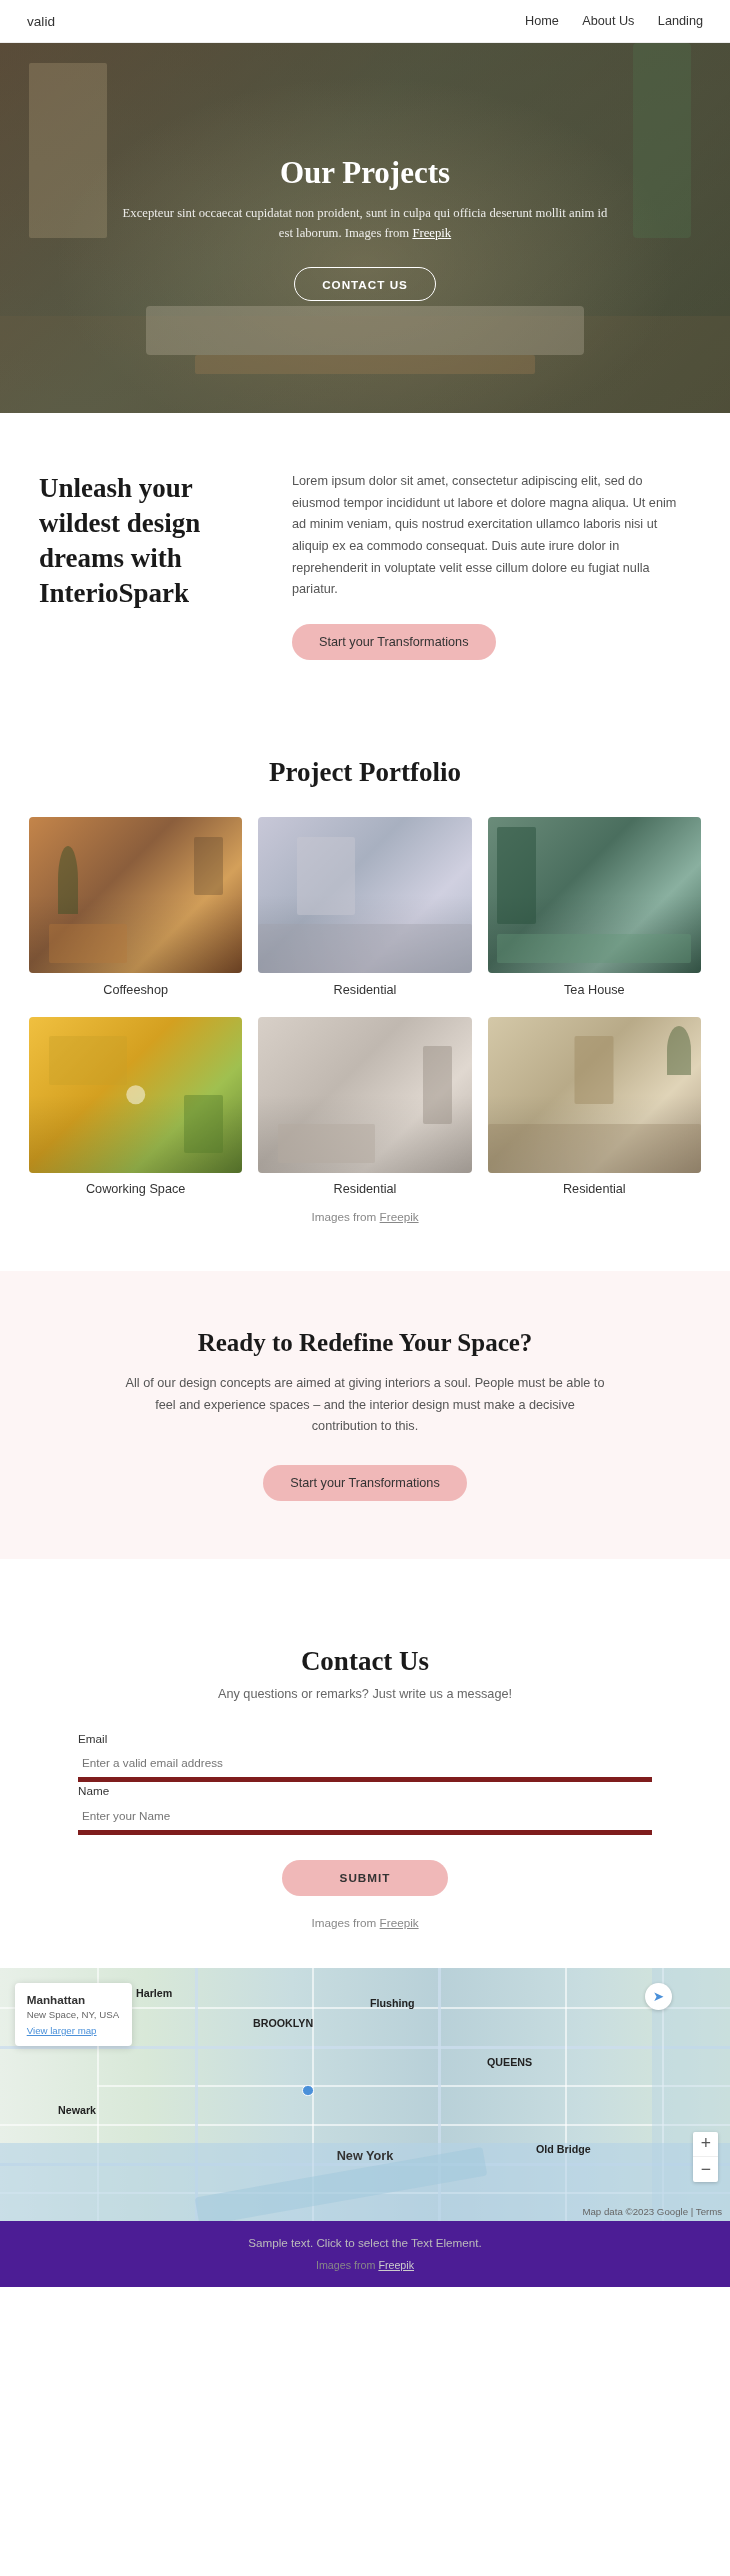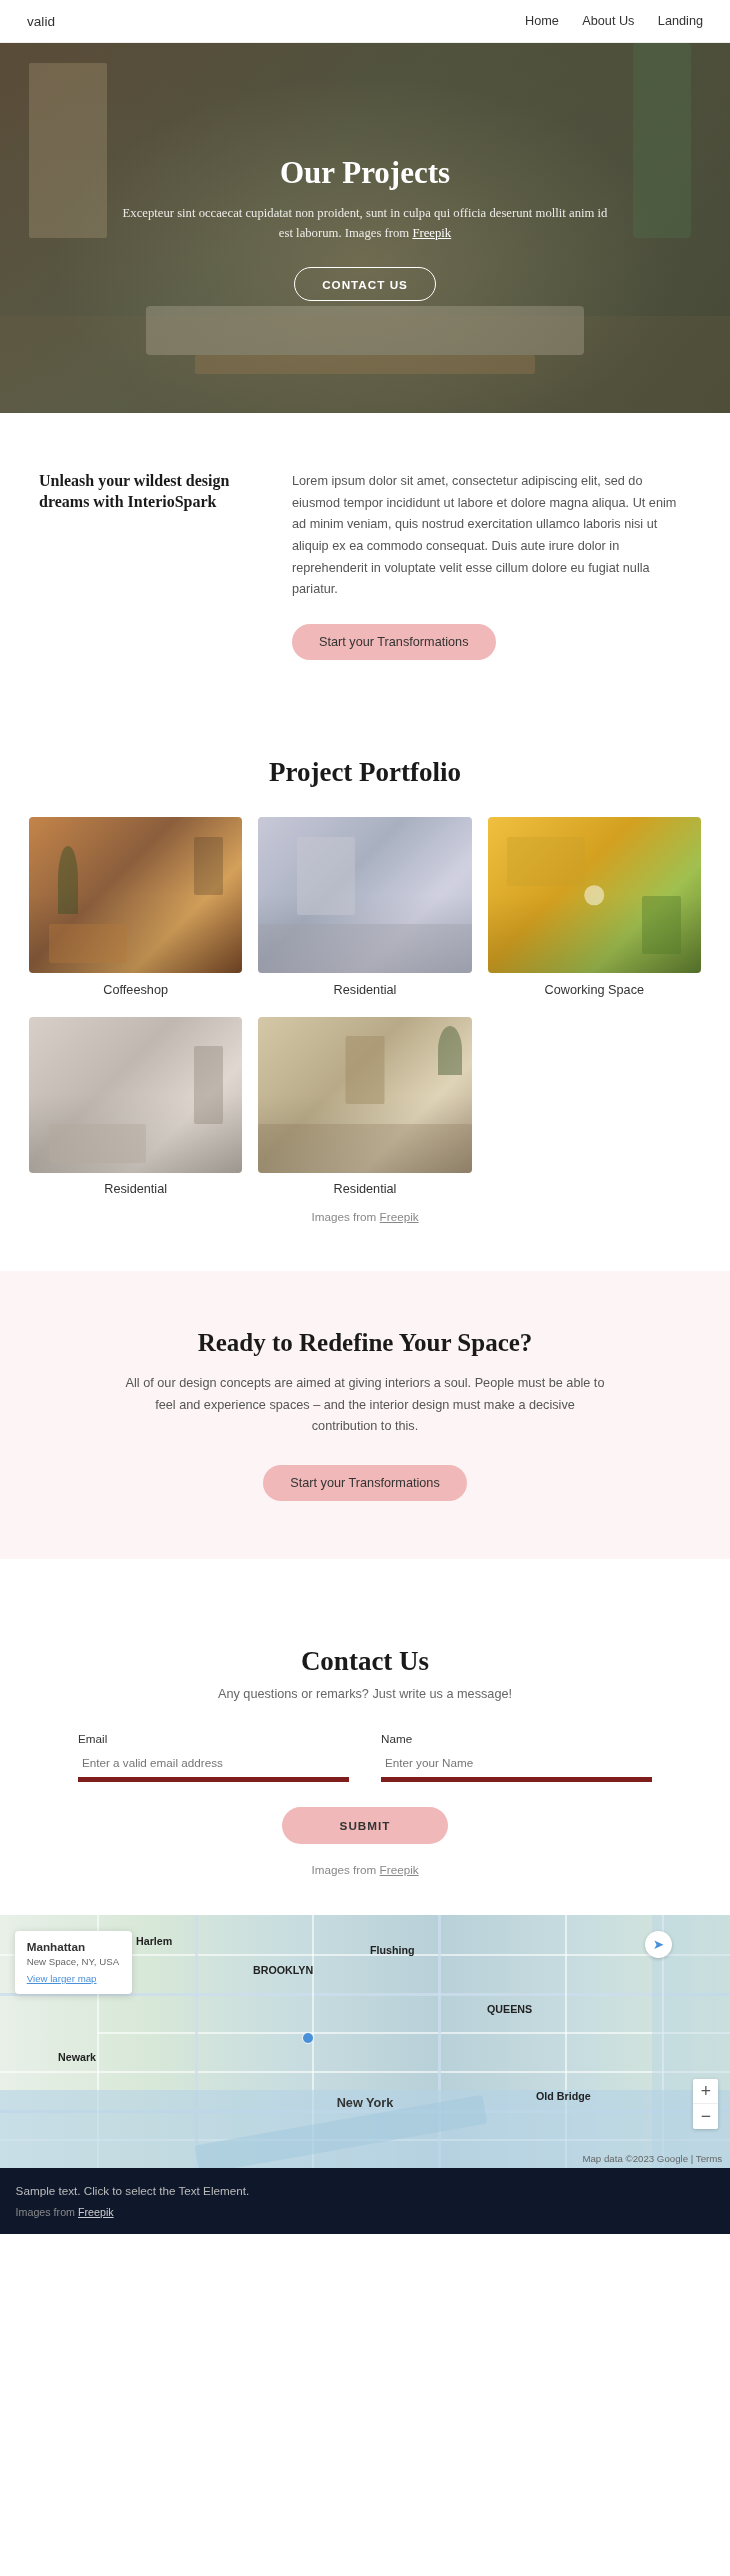--- a/index.html
+++ b/index.html
@@ -39,21 +39,21 @@
       border: 1.5px solid #fff; color: #fff; background: transparent;
       padding: 9.7px 27px; border-radius: 19.5px; font-size: 11.7px; letter-spacing: 1px;
       cursor: pointer; font-family: sans-serif; font-weight: 600;
     }
 
     
     .section-unleash {
       display: flex; gap: 39px; padding: 58px 39px; align-items: flex-start;
     }
     .section-unleash .left { flex: 0 0 214px; }
-    .section-unleash .left h2 { font-size: 16px; font-weight: 800; color: #1a1a1a; line-height: 1.3; }
+    .section-unleash .left h2 { font-size: 27px; font-weight: 800; color: #1a1a1a; line-height: 1.3; }
     .section-unleash .right { flex: 1; }
     .section-unleash .right p { font-size: 12.7px; color: #555; line-height: 1.7; font-family: sans-serif; margin-bottom: 23.4px; }
     .btn-pink {
       background: #f0b8b8; color: #333; border: none; padding: 11px 27px;
       border-radius: 23.4px; font-size: 12.7px; cursor: pointer; font-family: Liberation Sans, sans-serif;
     }
 
     
     .section-portfolio { padding: 39px 29px 19.5px; text-align: center; }
     .section-portfolio h2 { font-size: 27px; font-weight: 800; color: #1a1a1a; margin-bottom: 29px; }
@@ -99,21 +99,21 @@
       background: #fdf5f5; margin: 29px 0; padding: 58px 78px; text-align: center;
     }
     .section-ready h2 { font-size: 25px; font-weight: 800; color: #1a1a1a; margin-bottom: 15.6px; }
     .section-ready p { font-size: 12.7px; color: #555; line-height: 1.7; font-family: sans-serif; margin-bottom: 27px; max-width: 487px; margin-left: auto; margin-right: auto; margin-bottom: 27px; }
 
     
     .section-contact { padding: 58px 78px 39px; text-align: center; }
     .section-contact h2 { font-size: 27px; font-weight: 800; color: #1a1a1a; margin-bottom: 9.7px; }
     .section-contact .subtitle { font-size: 12.7px; color: #666; margin-bottom: 31px; font-family: sans-serif; }
     .contact-form { display: flex; flex-direction: column; gap: 15.6px; align-items: center; }
-    .form-row { display: flex; gap: 32px; width: 100%; }
+    .form-row { display: flex; gap: 2px; width: 100%; flex-direction: column; }
     .form-field { flex: 1; }
     .form-field label { display: block; font-size: 11.7px; color: #333; margin-bottom: 3.9px; font-family: sans-serif; text-align: left; }
     .form-field input {
       width: 100%; border: none; border-bottom: 5px solid #7f1d1d;
       padding: 7.8px 3.9px; font-size: 11.7px; color: #999; font-family: sans-serif;
       outline: none; background: transparent;
     }
     .btn-submit {
       background: #f0b8b8; color: #333; border: none; padding: 11.7px 58px;
       border-radius: 23.4px; font-size: 11.7px; letter-spacing: 1px; cursor: pointer;
@@ -179,21 +179,21 @@
     }
     .map-direction-icon {
       position: absolute; top: 15.6px; right: 58px;
       width: 27px; height: 27px; background: #fff; border-radius: 50%;
       display: flex; align-items: center; justify-content: center;
       box-shadow: 0 1px 3.9px rgba(0,0,0,0.2); font-size: 13.6px;
     }
 
     
     .footer {
-      background: #0f172a; color: #ccc; text-align: left; padding: 15.6px;
+      background: #4c1d95; color: #ccc; text-align: center; padding: 15.6px;
       font-size: 11.7px; font-family: sans-serif;
     }
     .footer .sample-text { color: #bbb; margin-bottom: 3.9px; }
     .footer .images-from { font-size: 10.7px; }
     .footer .images-from a { color: #ccc; }
 
     
     .room-shape {
       position: absolute; background: rgba(255,255,255,0.15);
       border-radius: 1.9px; z-index: 1;
@@ -256,20 +256,27 @@
         <div class="room-shape" style="top:29px;left:29px;width:19.5px;height:68px;background:rgba(60,80,40,0.5);border-radius:50% 50% 0 0;"></div>
       </div>
       <div class="portfolio-label">Coffeeshop</div>
     </div>
     <div class="portfolio-item">
       <div class="portfolio-img residential1">
         <div class="room-shape" style="bottom:0;left:0;right:0;height:49px;background:rgba(160,160,170,0.4);"></div>
         <div class="room-shape" style="top:19.5px;left:39px;width:58px;height:78px;background:rgba(200,200,210,0.5);border-radius:1.9px;"></div>
       </div>
       <div class="portfolio-label">Residential</div>
+    </div>
+    <div class="portfolio-item">
+      <div class="portfolio-img teahouse">
+        <div class="room-shape" style="bottom:9.7px;left:9.7px;right:9.7px;height:29px;background:rgba(100,150,120,0.4);border-radius:1.9px;"></div>
+        <div class="room-shape" style="top:9.7px;left:9.7px;width:39px;height:97px;background:rgba(40,80,60,0.5);border-radius:1.9px;"></div>
+      </div>
+      <div class="portfolio-label">Tea House</div>
     </div>
 
     <div class="portfolio-item">
       <div class="portfolio-img coworking">
         <div class="room-shape" style="top:19.5px;left:19.5px;width:78px;height:49px;background:rgba(200,160,40,0.4);border-radius:1.9px;"></div>
         <div class="room-shape" style="bottom:19.5px;right:19.5px;width:39px;height:58px;background:rgba(80,120,40,0.4);border-radius:1.9px;"></div>
         <div style="position:absolute;top:50%;left:50%;transform:translate(-50%,-50%);width:19.5px;height:19.5px;background:rgba(255,255,255,0.5);border-radius:50%;z-index:2;"></div>
       </div>
       <div class="portfolio-label">Coworking Space</div>
     </div>

